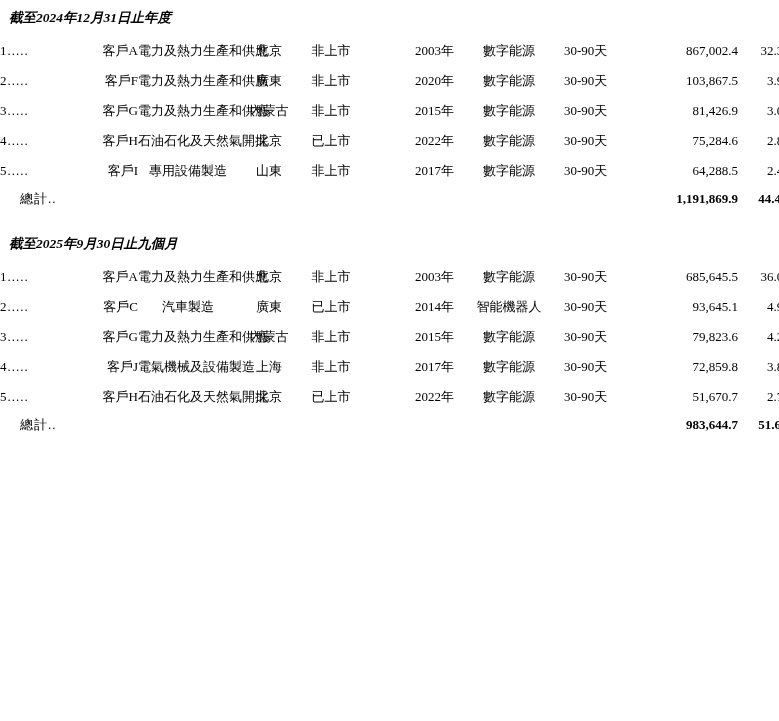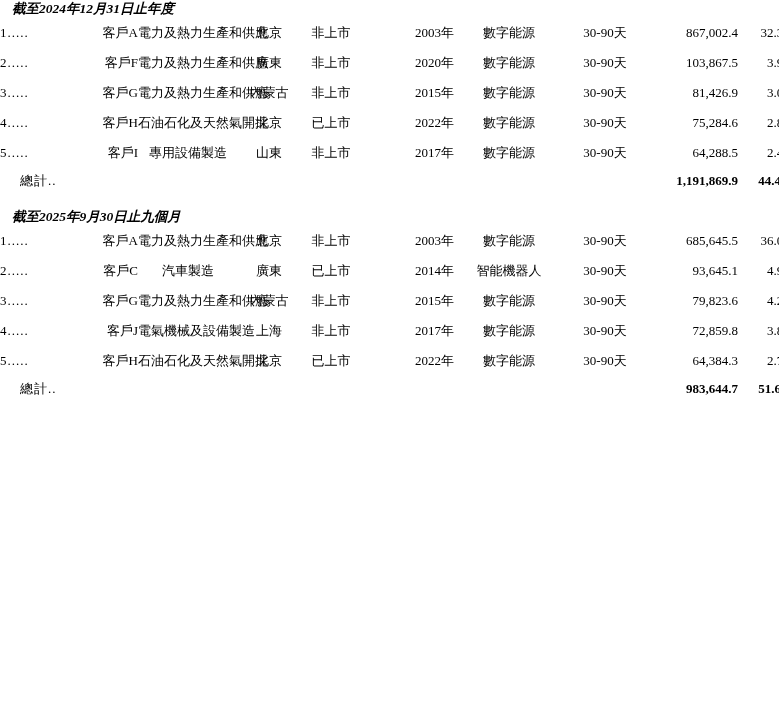--- a/index.html
+++ b/index.html
@@ -18,22 +18,22 @@
     position: relative;
     width: 779px;
     height: 721px;
     padding: 0;
     box-sizing: border-box;
   }
   .section-title {
     font-style: italic;
     font-weight: bold;
     font-size: 13.5px;
-    padding-left: 12px;
-    margin: 0;
+    padding-left: 0;
+    margin: 9px;
     line-height: 18px;
     font-family: Liberation Serif, serif;
   }
   table.cust {
     width: 779px;
     border-collapse: collapse;
     table-layout: fixed;
     font-size: 13px;
   }
   table.cust td {
@@ -69,21 +69,20 @@
   td.year {
     width: 92px;
     text-align: right;
   }
   td.segment {
     width: 110px;
     text-align: center;
   }
   td.credit {
     width: 82px;
-    text-align: center;
     font-family: Liberation Serif, serif;
   }
   td.amount {
     width: 92px;
     text-align: right;
     padding-right: 6px;
   }
   td.pct {
     width: 56px;
     text-align: right;
@@ -271,21 +270,21 @@
         <td class="rank">5.....</td>
         <td class="name">客戶H</td>
         <td class="industry">
             <span class="industry-wrap">石油石化及天然氣開採</span>
           </td>
         <td class="region">北京</td>
         <td class="listed">已上市</td>
         <td class="year">2022年</td>
         <td class="segment">數字能源</td>
         <td class="credit">30-90天</td>
-        <td class="amount">64,384.3</td>
+        <td class="amount">51,670.7</td>
         <td class="pct">2.7%</td>
       </tr>
       <tr class="total">
         <td class="rank"><span>總計</span><span>..</span></td>
         <td class="name"></td>
         <td class="industry"></td>
         <td class="region"></td>
         <td class="listed"></td>
         <td class="year"></td>
         <td class="segment"></td>

